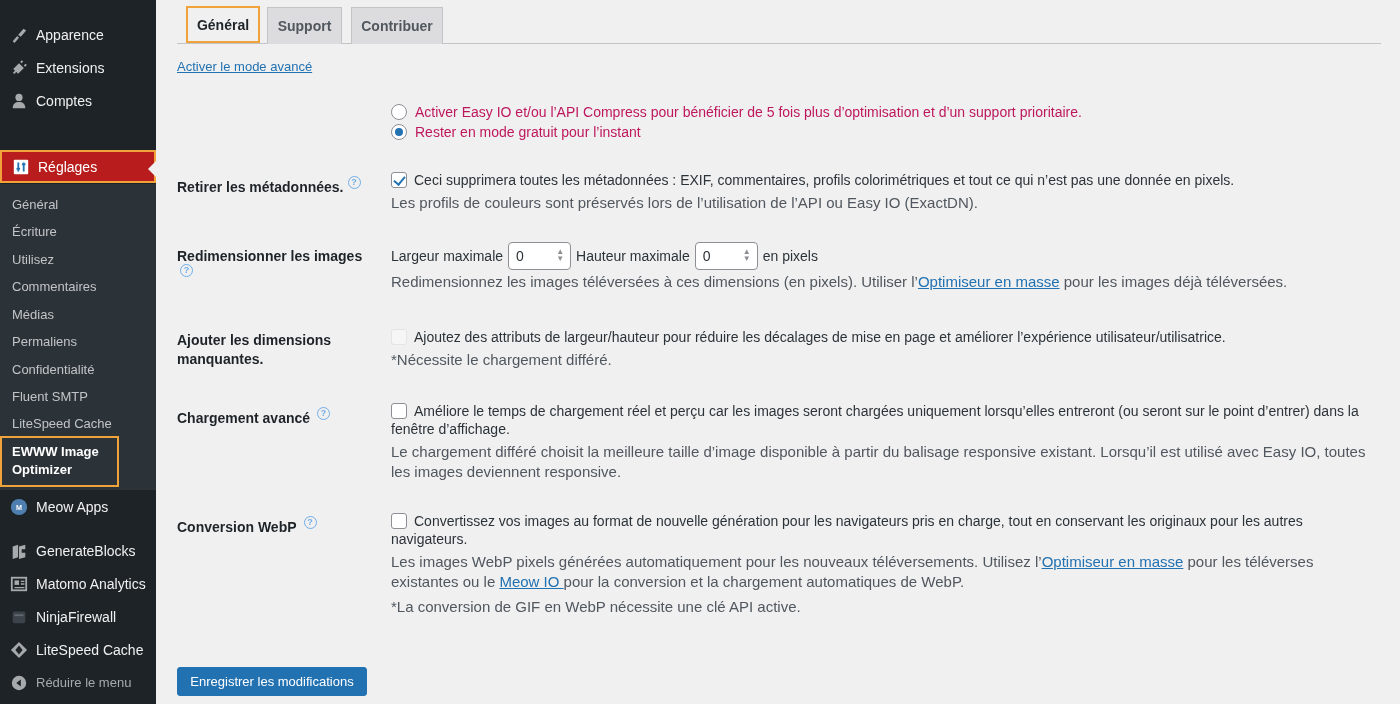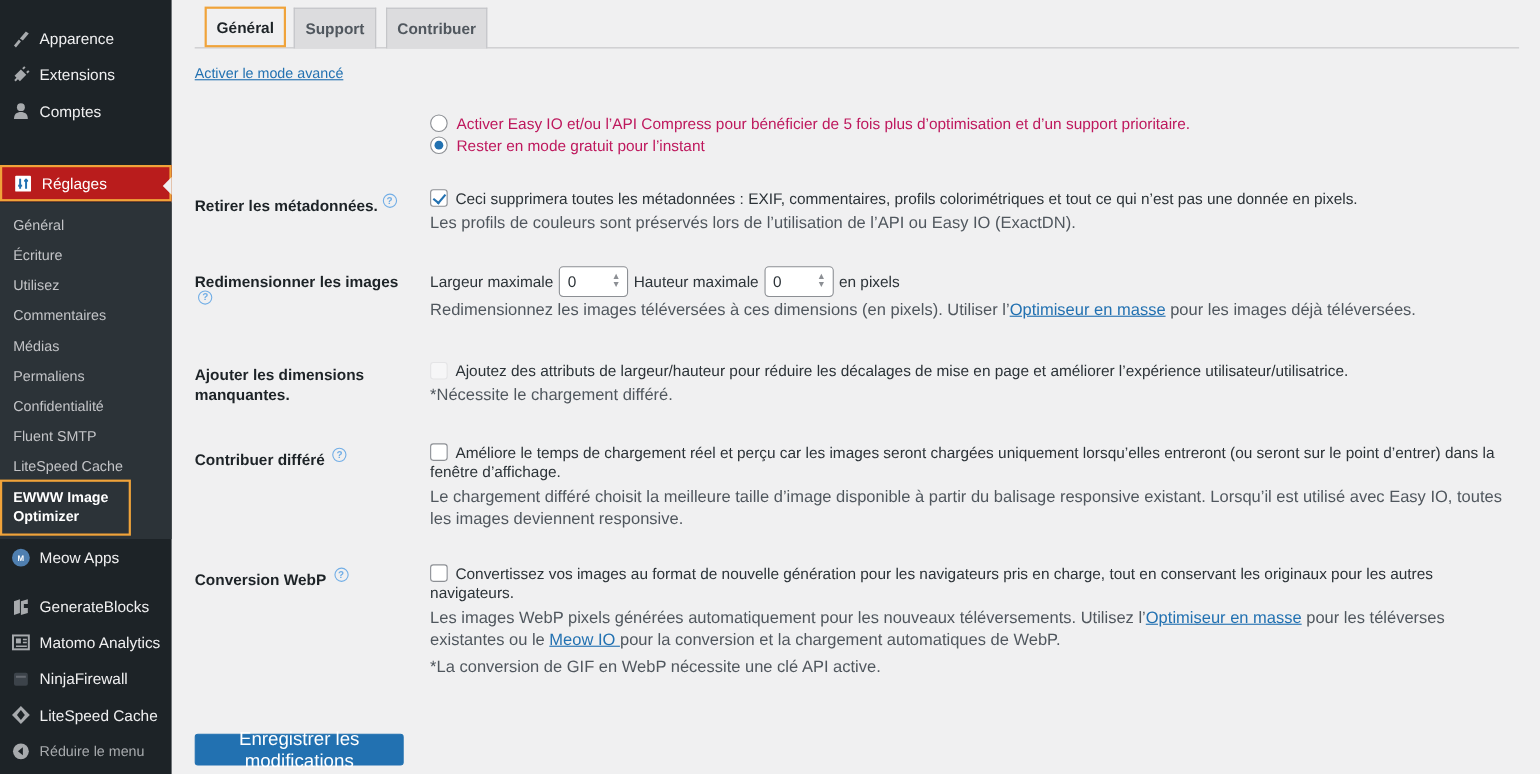--- a/index.html
+++ b/index.html
@@ -37,21 +37,21 @@
   .cb { width: 16px; height: 16px; border: 1px solid #8c8f94; border-radius: 3px; background: #fff; display: inline-block; margin-right: 7px; vertical-align: -3px; position: relative; }
   .cb.on::after { content: ""; position: absolute; left: 4px; top: 1px; width: 5px; height: 9px; border-right: 2px solid #2271b1; border-bottom: 2px solid #2271b1; transform: rotate(40deg); }
   .cb.disabled { border-color: #e4e4e6; background: #f6f6f7; }
 
   .txt { position: absolute; left: 391px; font-size: 14px; color: #2c3338; line-height: 18px; }
   .desc { position: absolute; left: 391px; font-size: 15px; color: #50575e; line-height: 20px; }
 
   .num { display: inline-flex; align-items: center; width: 63px; height: 28px; border: 1px solid #8c8f94; border-radius: 4px; background: #fff; padding-left: 7px; font-size: 14px; color: #2c3338; position: relative; vertical-align: middle; }
   .num .spin { position: absolute; right: 6px; top: 5px; font-size: 8px; color: #8c8f94; line-height: 7px; }
 
-  .save-btn { position: absolute; left: 177px; top: 667px; width: 190px; height: 29px; background: #2271b1; color: #fff; border: 1px solid #2271b1; border-radius: 3px; font-size: 17px; display: flex; align-items: center; justify-content: center; }
+  .save-btn { position: absolute; left: 177px; top: 667px; width: 190px; height: 29px; background: #2271b1; color: #fff; border: 1px solid #2271b1; border-radius: 3px; font-size: 13px; display: flex; align-items: center; justify-content: center; }
 </style>
 </head>
 <body>
 
 <nav class="sidebar">
   <div class="menu-item" style="top:18px">
     <span class="ic">
         <svg viewBox="0 0 20 20">
           <path d="M3 17l5-6 2 2-5 6zM9 10l6-7 3 2-6 7z" fill="#a7aaad"></path>
         </svg>
@@ -201,21 +201,21 @@
   <span>Redimensionnez les images téléversées à ces dimensions (en pixels). Utiliser l’</span><a class="link">Optimiseur en masse</a><span> pour les images déjà téléversées.</span>
 </div>
 
 <div class="label" style="top:331px;width:190px">Ajouter les dimensions manquantes.</div>
 <div class="txt" style="top:328px">
   <span class="cb disabled"></span><span>Ajoutez des attributs de largeur/hauteur pour réduire les décalages de mise en page et améliorer l’expérience utilisateur/utilisatrice.</span>
 </div>
 <div class="desc" style="top:350px">*Nécessite le chargement différé.</div>
 
 <div class="label" style="top:409px">
-  <span>Contribuer différé</span><span class="help" style="margin-left:7px">?</span>
+  <span>Chargement avancé</span><span class="help" style="margin-left:7px">?</span>
 </div>
 <div class="txt" style="top:402px;width:980px">
   <span class="cb"></span><span>Améliore le temps de chargement réel et perçu car les images seront chargées uniquement lorsqu’elles entreront (ou seront sur le point d’entrer) dans la fenêtre d’affichage.</span>
 </div>
 <div class="desc" style="top:442px;width:975px">Le chargement différé choisit la meilleure taille d’image disponible à partir du balisage responsive existant. Lorsqu’il est utilisé avec Easy IO, toutes les images deviennent responsive.</div>
 
 <div class="label" style="top:518px">
   <span>Conversion WebP</span><span class="help" style="margin-left:7px">?</span>
 </div>
 <div class="txt" style="top:512px;width:940px">

